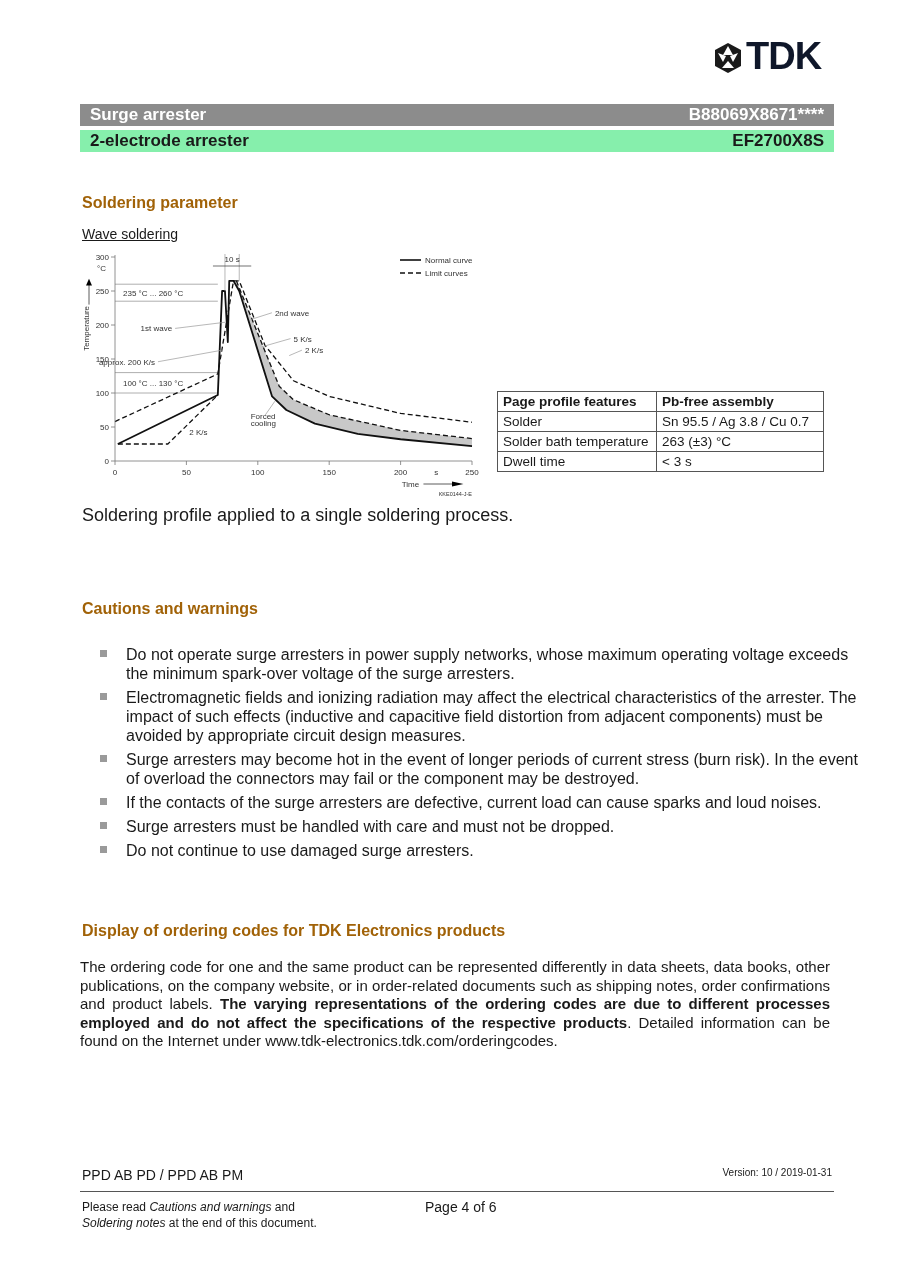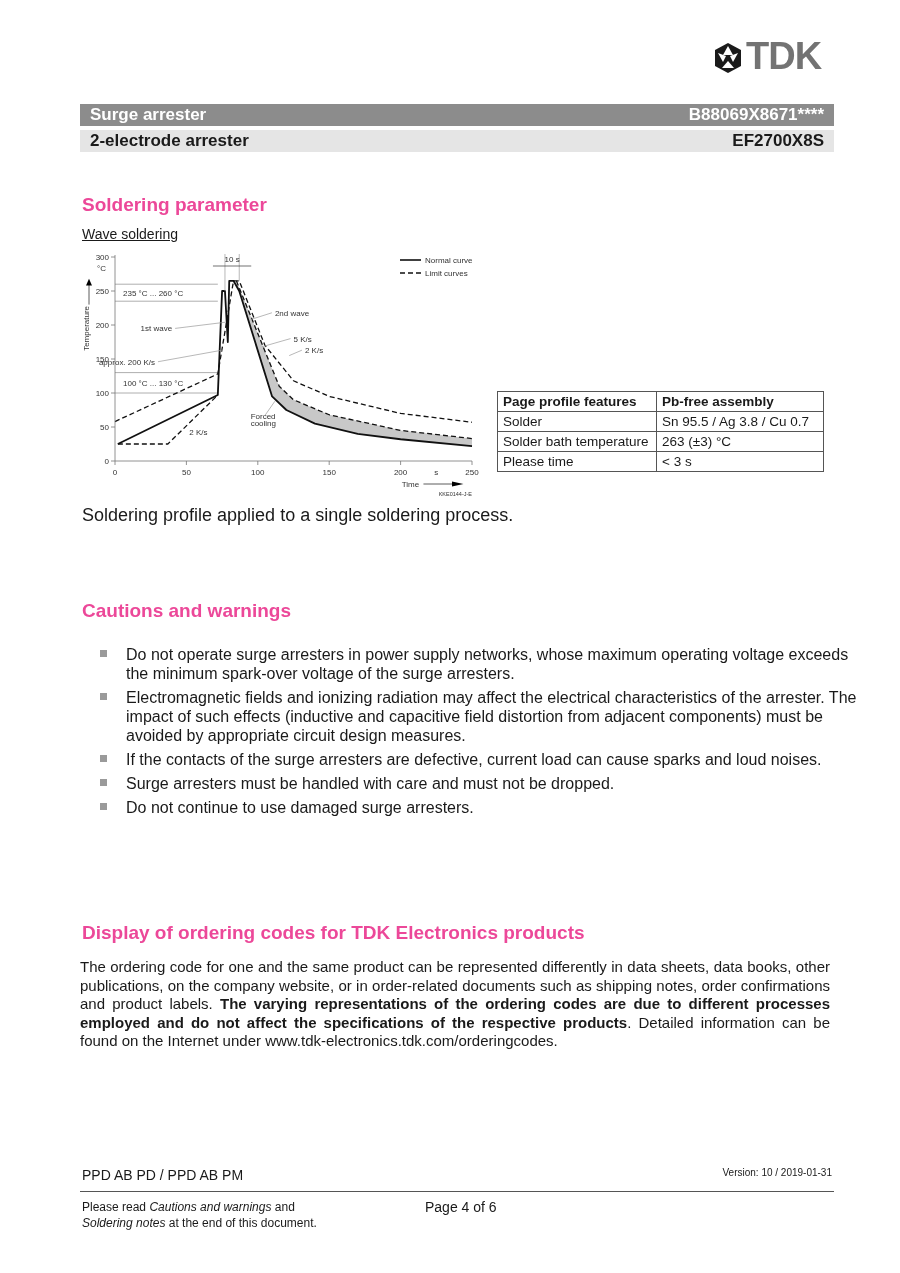--- a/index.html
+++ b/index.html
@@ -3,30 +3,30 @@
 <meta charset="utf-8">
 <style>
   html, body { margin:0; padding:0; background:#ffffff; }
   body { width:900px; height:1273px; position:relative; overflow:hidden;
          font-family:"Liberation Sans", sans-serif; color:#1a1a1a; }
   .abs { position:absolute; }
 
   
   #logo { left:710px; top:38px; width:128px; height:40px; }
   #logo-text { position:absolute; left:36px; top:-2px; font-family:"Liberation Sans", sans-serif;
-               font-weight:bold; font-size:38px; letter-spacing:-1px; color:#737373; line-height:40px; }
+               font-weight:bold; font-size:38px; letter-spacing:-1px; color:#0f172a; line-height:40px; }
 
   
   .bar { position:absolute; left:80px; width:754px; height:22px; box-sizing:border-box;
          padding:8px 10px; display:flex; justify-content:space-between; align-items:center;
          font-weight:bold; font-size:17px; }
   #bar1 { top:104px; background:#8c8c8c; color:#ffffff; }
-  #bar2 { top:130px; background:#e5e5e5; color:#1a1a1a; }
-
-  h2.sec { position:absolute; left:82px; margin:0; font-size:19px; font-weight:bold; color:#ec4899; }
+  #bar2 { top:130px; background:#86efac; color:#1a1a1a; }
+
+  h2.sec { position:absolute; left:82px; margin:0; font-size:16px; font-weight:bold; color:#a16207; }
   #wave-title { position:absolute; left:82px; top:226px; font-size:14px; text-decoration:underline; }
 
   
   #chart { position:absolute; left:78px; top:248px; width:410px; height:252px; }
   #chart text { font-family:"Liberation Sans", sans-serif; fill:#333; }
 
   
   #feat-table { position:absolute; left:497px; top:391px; border-collapse:collapse; font-size:13.5px; }
   #feat-table td, #feat-table th { border:1px solid #555; padding:1px 5px; text-align:left; height:17px; white-space:nowrap; }
   #feat-table th { font-weight:bold; }
@@ -164,32 +164,33 @@
   <tbody>
     <tr>
       <td>Solder</td>
       <td>Sn 95.5 / Ag 3.8 / Cu 0.7</td>
     </tr>
     <tr>
       <td>Solder bath temperature</td>
       <td>263 (±3) °C</td>
     </tr>
     <tr>
-      <td>Please time</td>
+      <td>Dwell time</td>
       <td>&lt; 3 s</td>
     </tr>
   </tbody>
 </table>
 
 <div id="profile-note">Soldering profile applied to a single soldering process.</div>
 
 <h2 class="sec" style="top:600px">Cautions and warnings</h2>
 <ul id="cautions">
   <li><span class="bullet"></span><span>Do not operate surge arresters in power supply networks, whose maximum operating voltage exceeds the minimum spark-over voltage of the surge arresters.</span></li>
   <li><span class="bullet"></span><span>Electromagnetic fields and ionizing radiation may affect the electrical characteristics of the arrester. The impact of such effects (inductive and capacitive field distortion from adjacent components) must be avoided by appropriate circuit design measures.</span></li>
+  <li><span class="bullet"></span><span>Surge arresters may become hot in the event of longer periods of current stress (burn risk). In the event of overload the connectors may fail or the component may be destroyed.</span></li>
   <li><span class="bullet"></span><span>If the contacts of the surge arresters are defective, current load can cause sparks and loud noises.</span></li>
   <li><span class="bullet"></span><span>Surge arresters must be handled with care and must not be dropped.</span></li>
   <li><span class="bullet"></span><span>Do not continue to use damaged surge arresters.</span></li>
 </ul>
 
 <h2 class="sec" style="top:922px">Display of ordering codes for TDK Electronics products</h2>
 <p id="ordering-text"><span>The ordering code for one and the same product can be represented differently in data sheets, data books, other publications, on the company website, or in order-related documents such as shipping notes, order confirmations and product labels. </span><b>The varying representations of the ordering codes are due to different processes employed and do not affect the specifications of the respective products</b><span>. Detailed information can be found on the Internet under www.tdk-electronics.tdk.com/orderingcodes.</span></p>
 
 <div id="footer-left">PPD AB PD / PPD AB PM</div>
 <div id="footer-right">Version: 10 / 2019-01-31</div>

